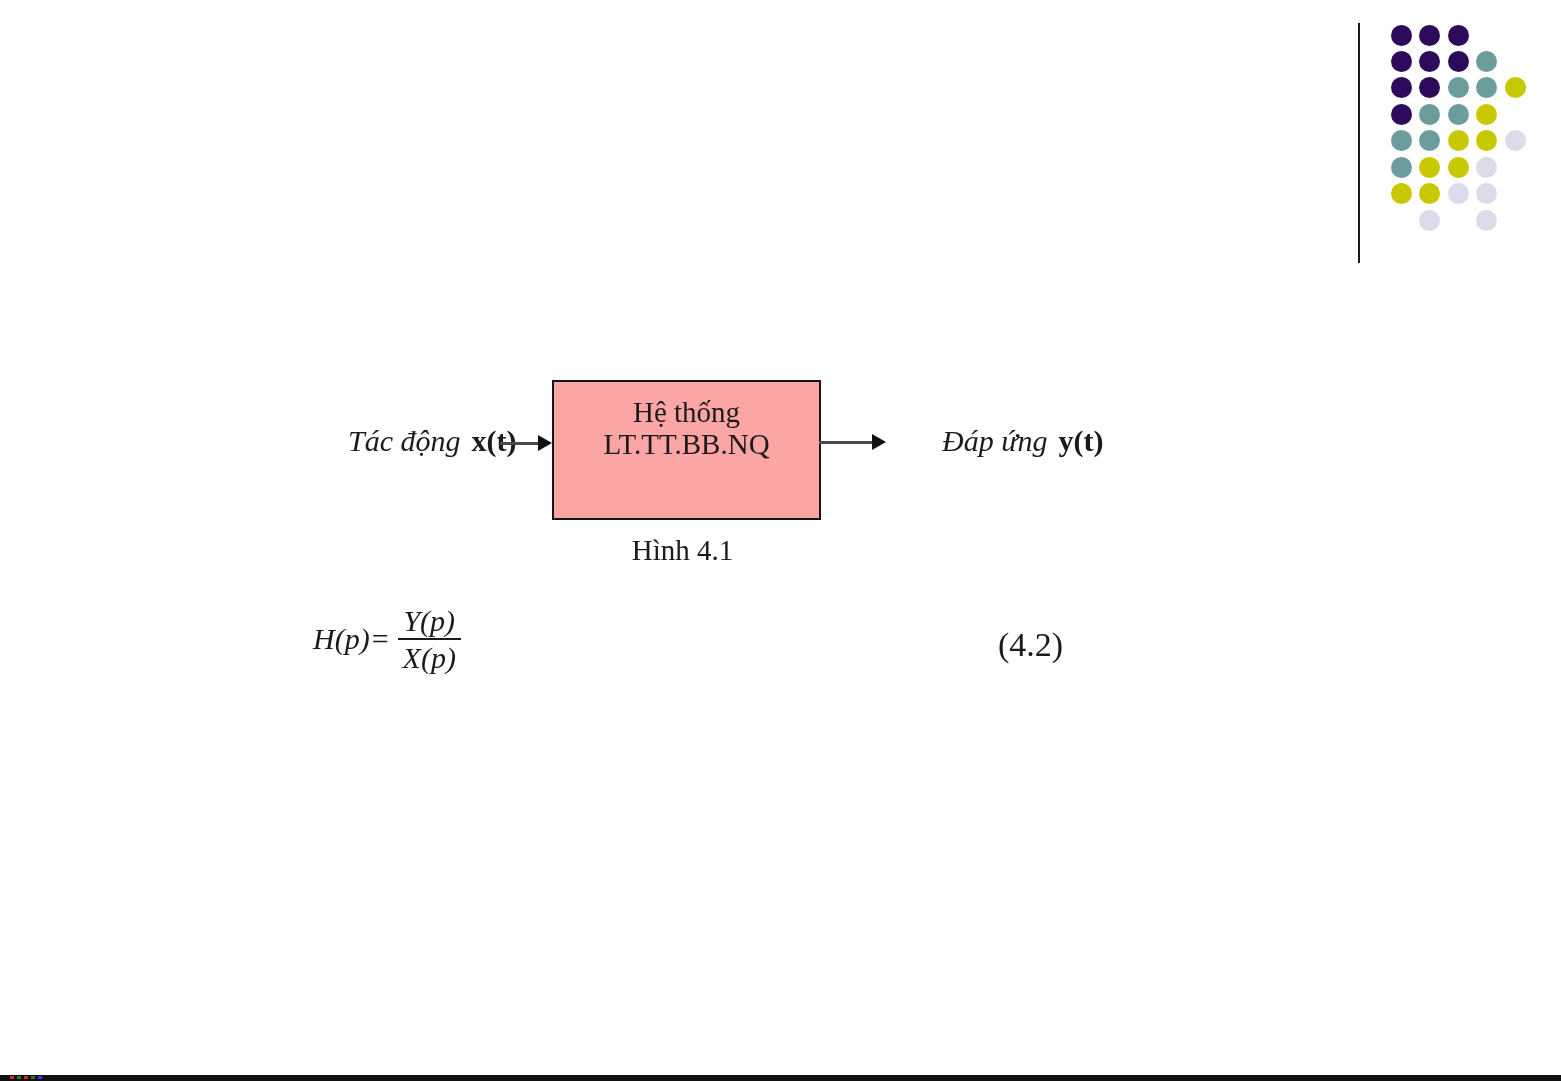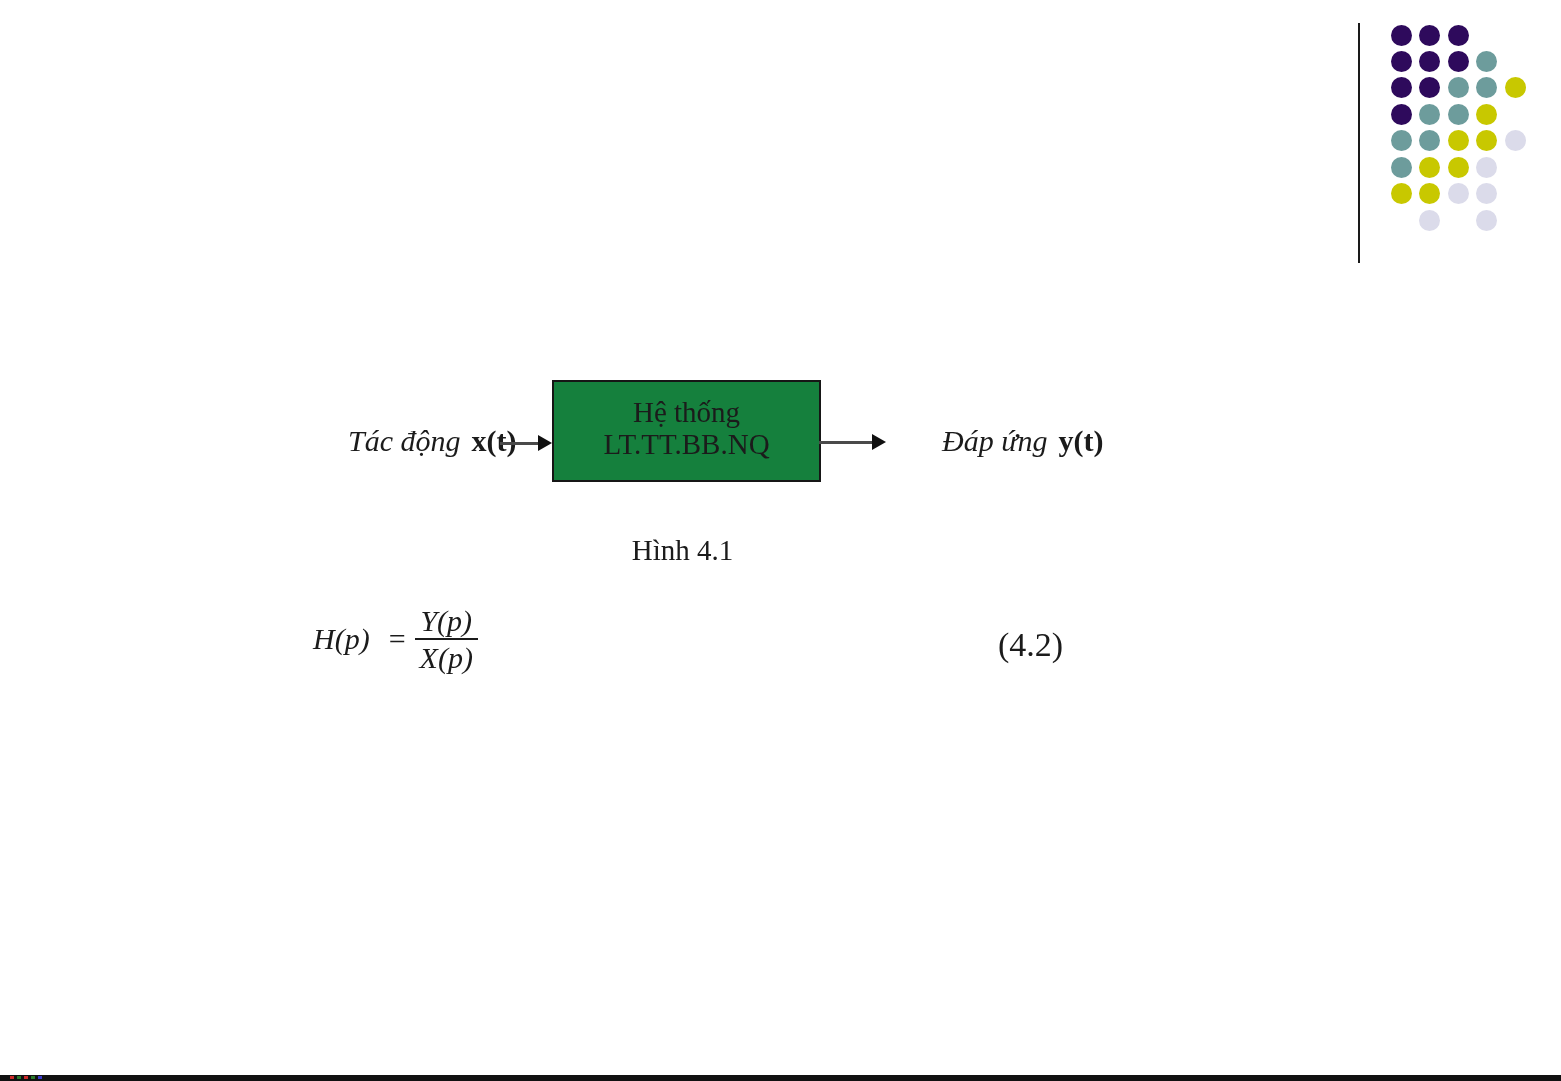--- a/index.html
+++ b/index.html
@@ -26,29 +26,29 @@
     border-top:8px solid transparent; border-bottom:8px solid transparent;
     border-left:14px solid #101010;
   }
   .arrow.in  { left:500px; top:435px; width:52px; }
   .arrow.in  .shaft { width:41px; }
   .arrow.out { left:819px; top:434px; width:67px; }
   .arrow.out .shaft { width:55px; }
 
   
   .sysbox {
-    position:absolute; left:552px; top:380px; width:269px; height:102px;
-    border:2px solid #161616; box-sizing:border-box; background:#15803d;
+    position:absolute; left:552px; top:380px; width:269px; height:140px;
+    border:2px solid #161616; box-sizing:border-box; background:#fca5a5;
     text-align:center; font-size:29px; line-height:32px; padding-top:14px;
   }
   .caption { position:absolute; left:548px; top:534px; width:269px; text-align:center; font-size:29px; }
 
   
   .formula { position:absolute; left:313px; top:604px; display:flex; align-items:center; font-size:30px; font-style:italic; }
-  .formula .lhs { margin-right:19px; }
+  .formula .lhs { margin-right:2px; }
   .formula .eqs { font-style:normal; margin-right:9px; }
   .frac { display:inline-flex; flex-direction:column; align-items:center; }
   .frac .num, .frac .den { line-height:33px; padding:0 5px; }
   .frac .fbar { align-self:stretch; height:2px; background:#1b1b1b; margin:1px 0; }
   .eqnum { position:absolute; left:998px; top:626px; font-size:34px; font-style:normal; }
 
   
   .bottombar { position:absolute; left:0; top:1075px; width:1561px; height:6px; }
   .speck { position:absolute; top:1076px; width:4px; height:3px; }
 </style>

